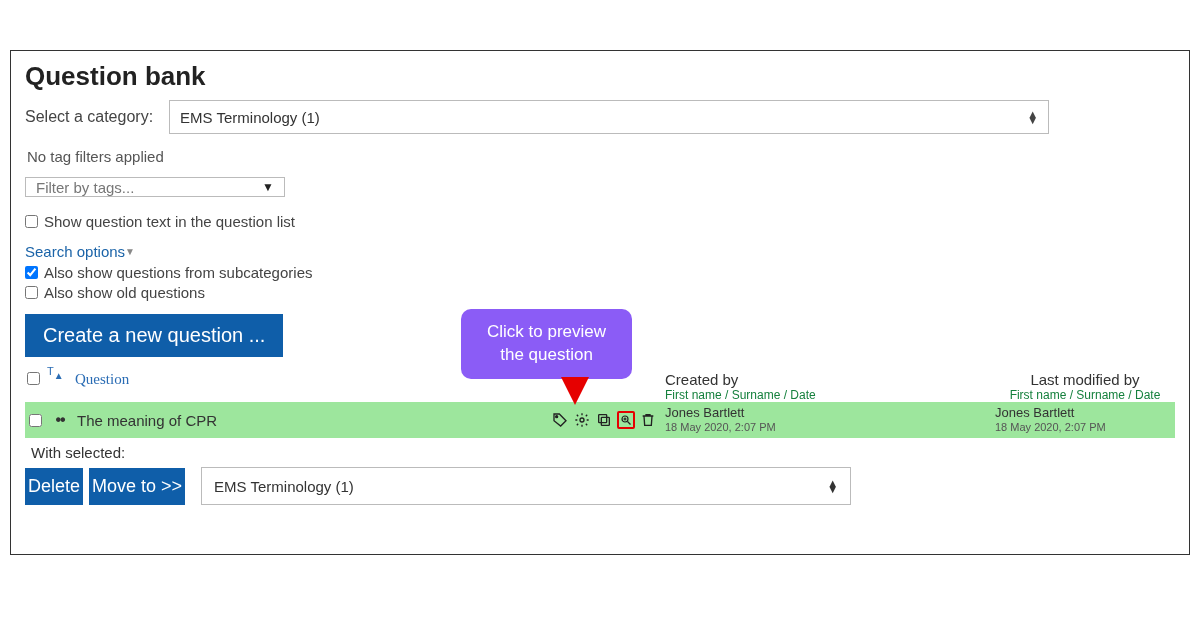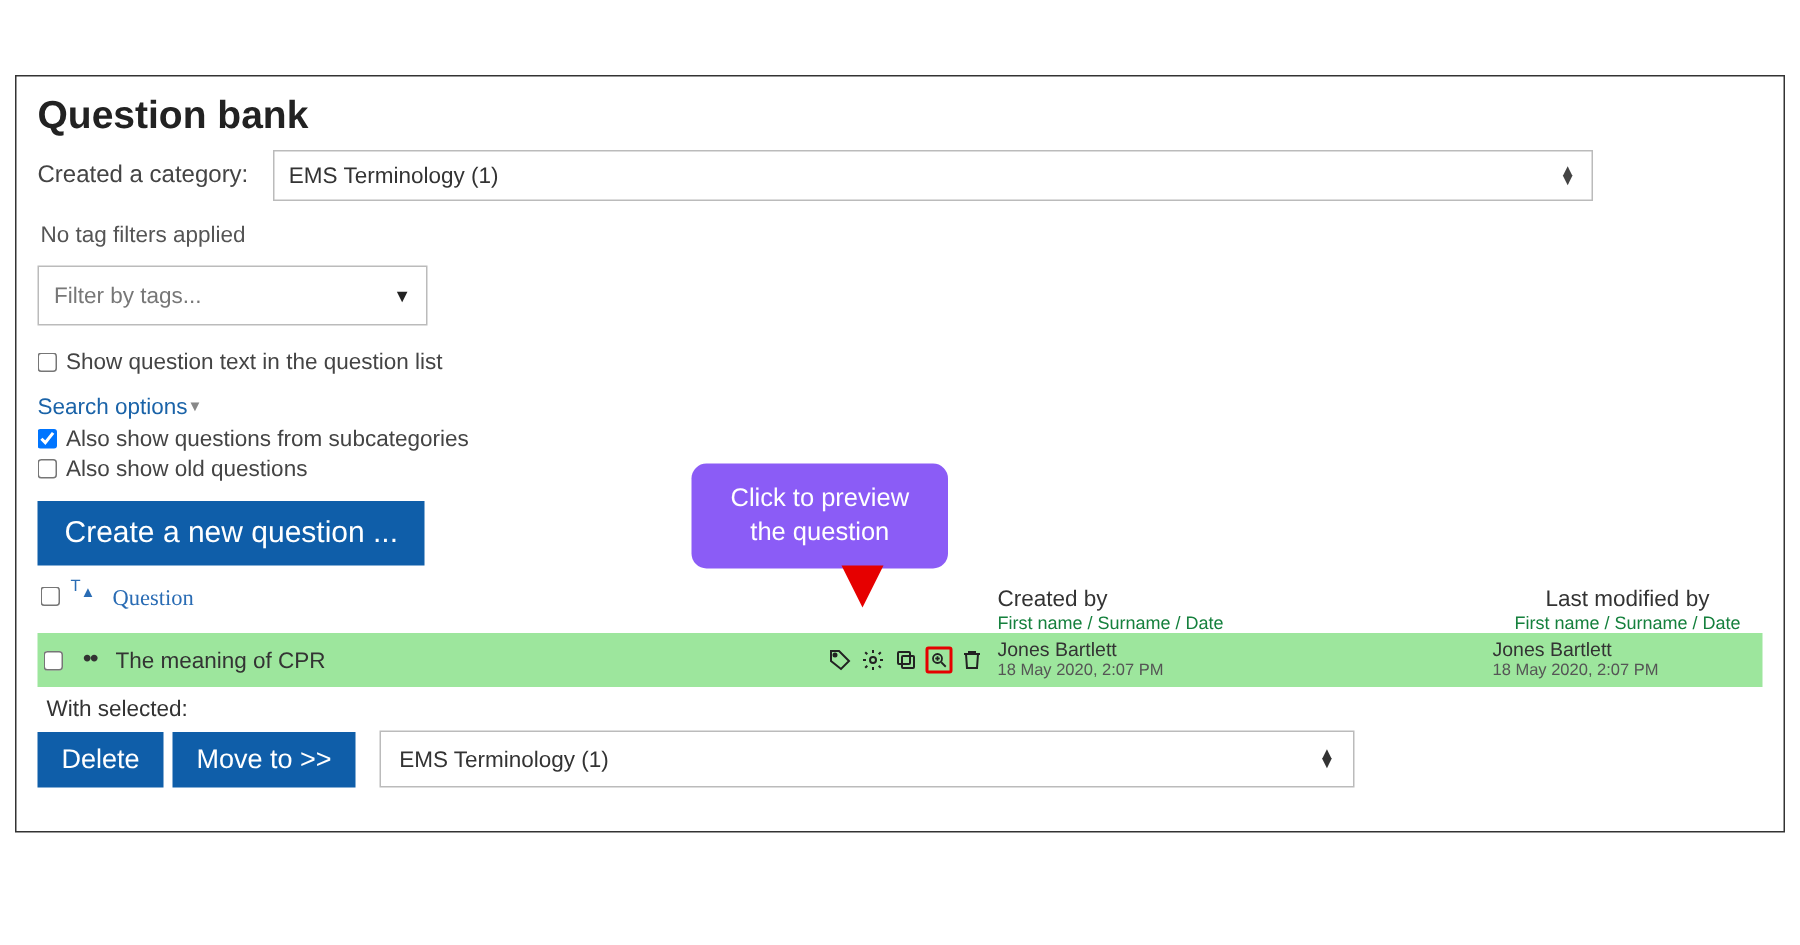--- a/index.html
+++ b/index.html
@@ -46,21 +46,21 @@
   .select .arrows {
     font-size: 11px;
     display: flex;
     flex-direction: column;
     line-height: 6px;
     color: #444;
   }
   .notag { font-size: 15px; color: #555; margin: 14px 0 12px 2px; }
   .tags-select {
     width: 260px;
-    height: 40px;
+    height: 20px;
     border: 1px solid #bbb;
     display: flex;
     align-items: center;
     justify-content: space-between;
     padding: 0 10px;
     color: #777;
     font-size: 15px;
     margin-bottom: 16px;
     cursor: pointer;
   }
@@ -121,21 +121,21 @@
   }
   .meta-cell { font-size:13px; color:#333; line-height:1.15; }
   .meta-cell .sm { font-size:11px; color:#555;}
   .with-selected { font-size:15px; margin-top:6px; margin-left:6px;}
   .btn-row { display:flex; align-items:center; gap:6px; margin-top:6px;}
   .blue-btn {
     background:#0f5ea9;
     color:#fff;
     border:none;
     font-size:18px;
-    padding:8px 16px;
+    padding:8px 3px;
     cursor:pointer;
   }
   .move-select {
     width: 650px;
     height: 38px;
     border: 1px solid #bbb;
     display:flex;
     align-items:center;
     justify-content:space-between;
     padding:0 12px;
@@ -171,21 +171,21 @@
   svg { display:block; }
 </style>
 </head>
 <body>
 
 <div class="frame">
 
   <h1 class="page-title">Question bank</h1>
 
   <div class="row">
-    <span class="label">Created a category:</span>
+    <span class="label">Select a category:</span>
     <div class="select category-select">
       <span>EMS Terminology (1)</span>
       <span class="arrows">
         <span>▲</span>
           <span>▼</span>
       </span>
     </div>
   </div>
 
   <div class="notag">No tag filters applied</div>

